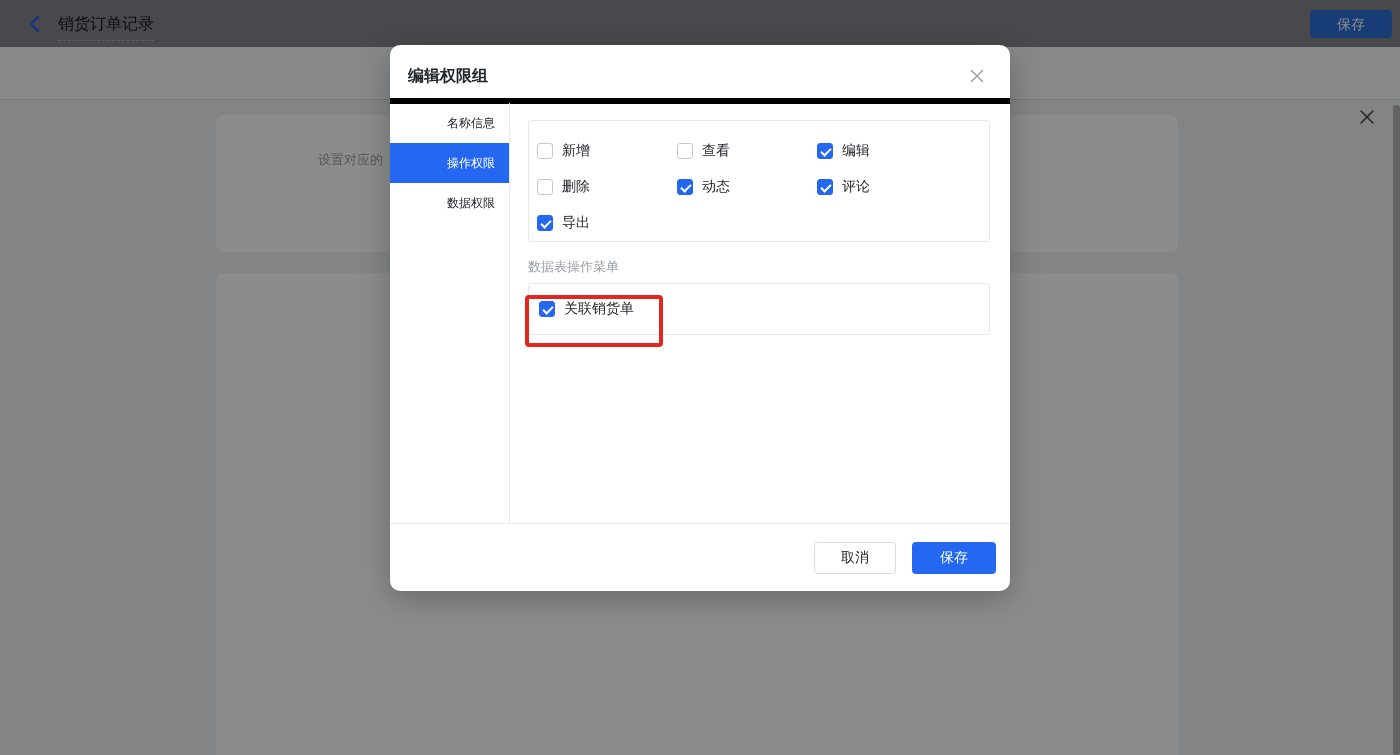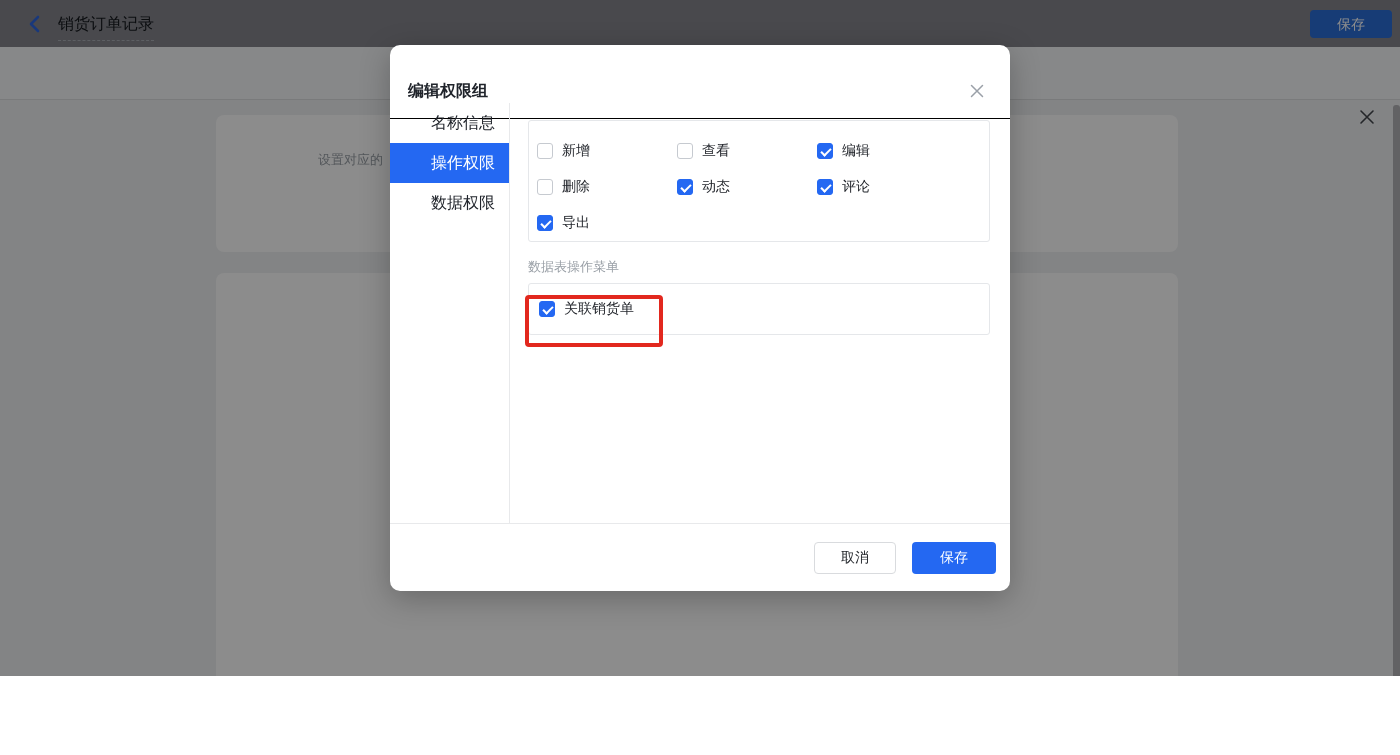--- a/index.html
+++ b/index.html
@@ -1,18 +1,18 @@
 <!DOCTYPE html>
 <html><head>
 <meta charset="utf-8">
 <style>
   * { margin:0; padding:0; box-sizing:border-box; }
   html,body { width:1400px; height:755px; overflow:hidden; }
   body { font-family:"Liberation Sans","DejaVu Sans",sans-serif; }
-  #stage { position:relative; width:1400px; height:676px; background:#eef0f2; overflow:hidden; }
+  #stage { position:relative; width:1400px; height:755px; background:#eef0f2; overflow:hidden; }
 
   
   .topbar { position:absolute; left:0; top:0; width:1400px; height:47px; background:#85868d; z-index:1; }
   .back-btn { position:absolute; left:24px; top:13px; width:22px; height:22px; cursor:pointer; }
   .page-title { position:absolute; left:58px; top:14px; font-size:16px; color:#15181d; padding-bottom:5px; border-bottom:1px dashed #a9adb5; }
   .topbar-save { position:absolute; left:1310px; top:10px; width:82px; height:28px; background:#2a6dd8; color:#fff; font-size:14px; border:none; border-radius:4px; text-align:center; line-height:28px; cursor:pointer; }
 
   
   .subheader { position:absolute; left:0; top:47px; width:1400px; height:53px; background:#f6f7f9; border-bottom:1px solid #dcdee0; z-index:1; }
   .page-close { position:absolute; left:1357px; top:60px; width:20px; height:20px; cursor:pointer; }
@@ -44,27 +44,27 @@
   .print-link { position:absolute; right:240px; font-size:14px; color:#2468f2; cursor:pointer; }
 
   
   .scrollbar { position:absolute; right:0; top:105px; width:7px; height:650px; background:#b2b3b7; border-radius:3px; z-index:1; }
 
   
   .overlay { position:absolute; inset:0; background:rgba(0,0,0,0.45); z-index:10; }
 
   
   .dialog { position:absolute; left:390px; top:45px; width:620px; height:546px; background:#fff; border-radius:10px; box-shadow:0 8px 30px rgba(0,0,0,0.25); z-index:20; }
-  .dlg-header { position:absolute; left:0; top:16px; width:620px; height:58px; border-bottom:1px solid #000000; }
+  .dlg-header { position:absolute; left:0; top:1px; width:620px; height:58px; border-bottom:6px solid #000000; }
   .dlg-title { position:absolute; left:18px; top:20px; font-size:16px; font-weight:600; color:#20242b; }
   .dlg-close { position:absolute; right:24px; top:21px; width:18px; height:18px; cursor:pointer; }
 
   .dlg-body { position:absolute; left:0; top:58px; width:620px; height:420px; display:flex; }
   .dlg-side { width:120px; height:100%; border-right:1px solid #e8e9eb; flex:none; }
-  .dlg-tab { height:40px; line-height:40px; text-align:right; padding-right:14px; font-size:16px; color:#20242b; cursor:pointer; }
+  .dlg-tab { height:40px; line-height:40px; text-align:right; padding-right:14px; font-size:12px; color:#20242b; cursor:pointer; }
   .dlg-tab.active { background:#2468f2; color:#fff; }
 
   .dlg-content { flex:1; padding:10px 20px 0 18px; }
   .grp-label { font-size:13px; color:#9aa0a7; }
   .ops-box { margin-top:7px; height:122px; border:1px solid #e5e7ea; border-radius:3px; padding:12px 8px 12px 8px; display:flex; flex-wrap:wrap; align-content:flex-start; }
   .op-item { width:140px; height:36px; display:flex; align-items:center; gap:9px; }
   .op-label { font-size:14px; color:#23262c; }
   .menu-label { margin-top:16px; }
   .menu-box { margin-top:7px; height:52px; border:1px solid #e5e7ea; border-radius:3px; display:flex; align-items:center; padding-left:10px; }
 

